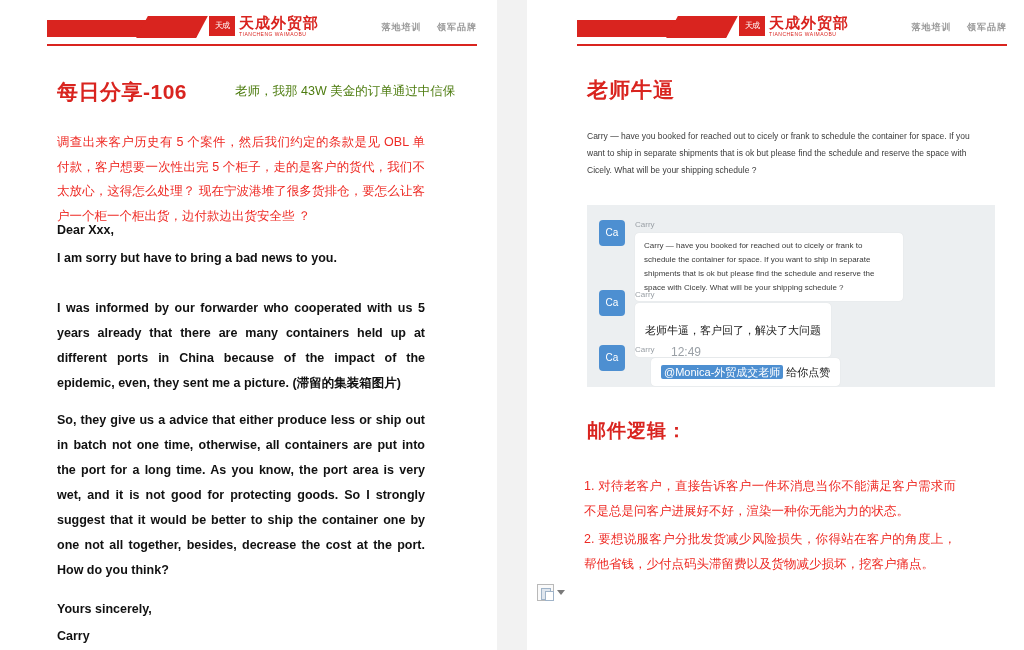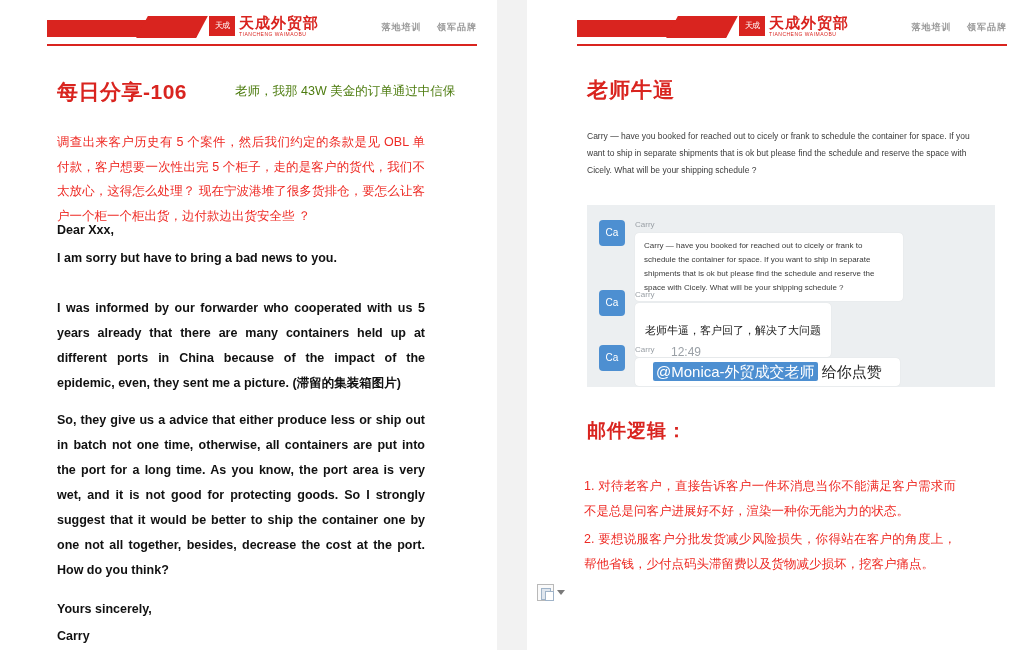--- a/index.html
+++ b/index.html
@@ -192,21 +192,21 @@
     background: #ffffff;
     border-radius: 4px;
     padding: 6px 9px;
     font-size: 8px;
     line-height: 14px;
     color: #3b3b3b;
     box-shadow: 0 0 1px rgba(0,0,0,.12);
   }
   .bubble.b1 { width: 268px; }
   .bubble.b2 { font-size: 11px; color: #222; padding: 20px 10px; }
-  .bubble.b3 { font-size: 15px; color: #222; padding: 7px 18px; }
+  .bubble.b3 { font-size: 11px; color: #222; padding: 7px 10px; margin-left: 16px; }
   .mention {
     background: #4d8fd1;
     color: #fff;
     border-radius: 2px;
     padding: 1px 3px;
   }
 
   .r-subtitle {
     position: absolute;
     left: 587px; top: 418px;

